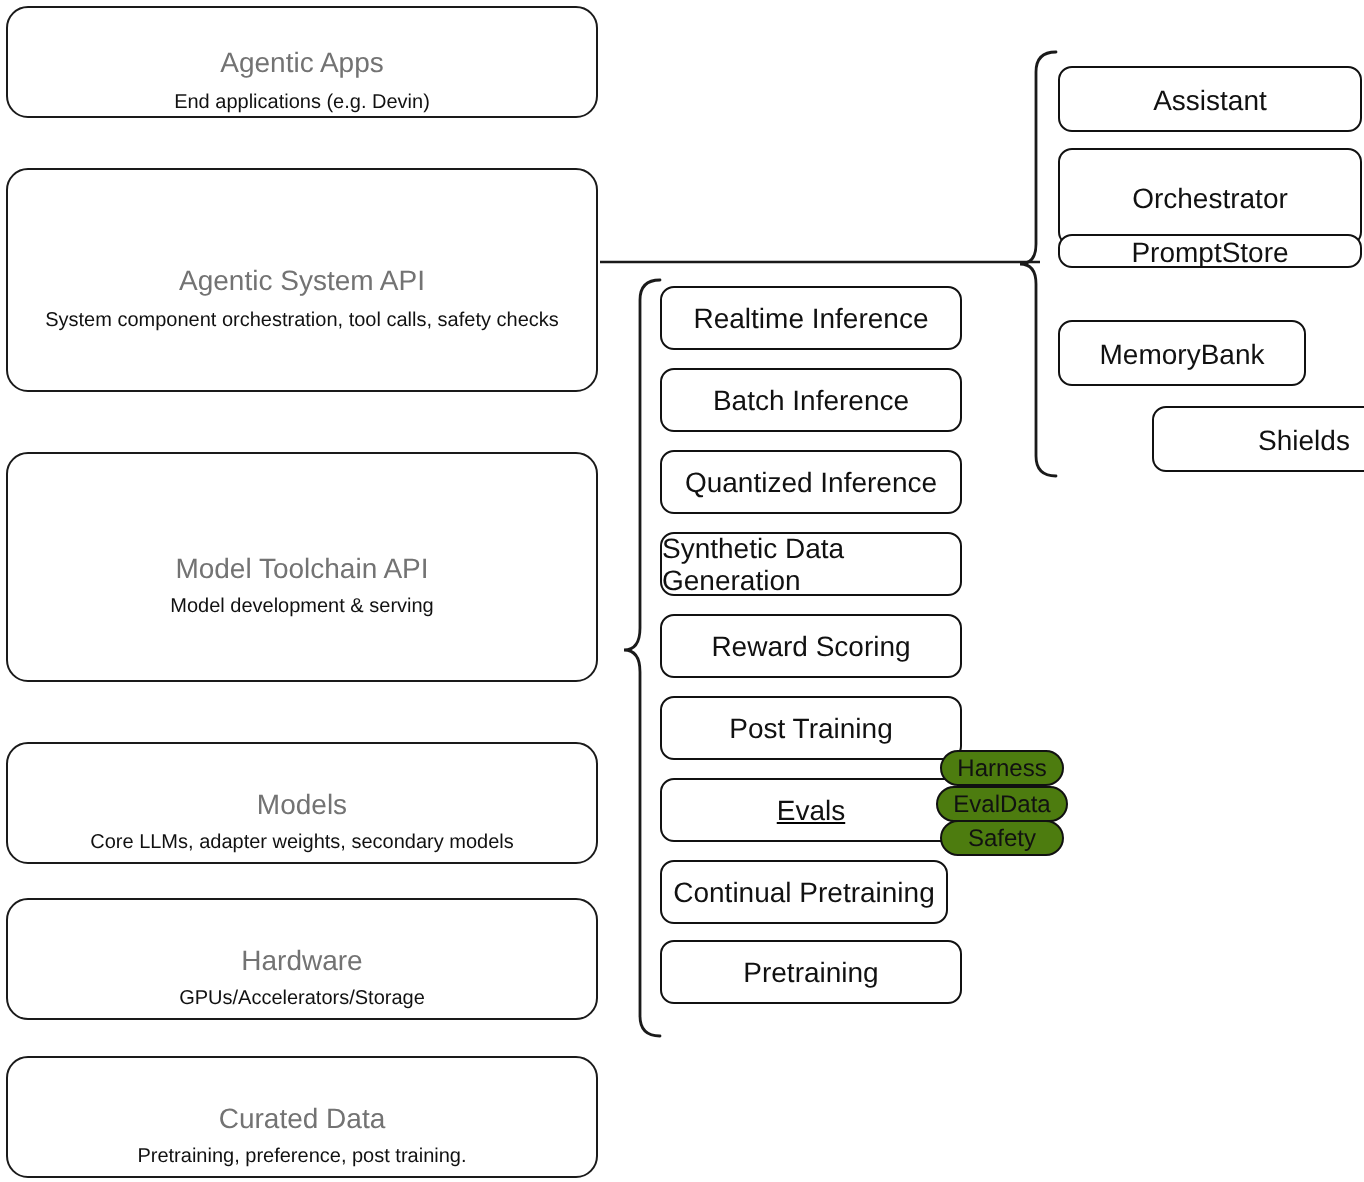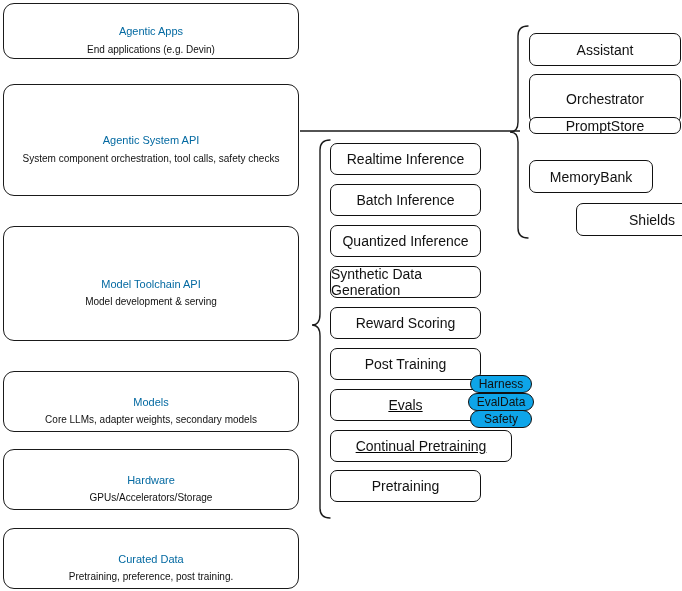--- a/index.html
+++ b/index.html
@@ -21,22 +21,22 @@
     border: 1.3px solid #1a1a1a;
     border-radius: 11px;
     background: #ffffff;
     display: flex;
     flex-direction: column;
     align-items: center;
     justify-content: center;
     text-align: center;
   }
   .box .title {
-    font-size: 11px;
-    color: #0369a1;
+    font-size: 14px;
+    color: #737373;
     line-height: 1.25;
     margin-top: 19px;
   }
   .box .subtitle {
     font-size: 10px;
     color: #111111;
     line-height: 1.3;
     margin-top: 4px;
   }
   .pillbox {
@@ -51,21 +51,21 @@
   }
   .pillbox .label {
     font-size: 14px;
     color: #111111;
   }
   .tag {
     position: absolute;
     box-sizing: border-box;
     border: 1.4px solid #111111;
     border-radius: 11px;
-    background: #0ea5e9;
+    background: #4d7c0f;
     display: flex;
     align-items: center;
     justify-content: center;
   }
   .tag .label {
     font-size: 12px;
     color: #111111;
     white-space: nowrap;
   }
   .brace {
@@ -138,21 +138,21 @@
   </div>
   <div class="pillbox" style="left:330px; top:307px; width:151px; height:32px;">
     <span class="label">Reward Scoring</span>
   </div>
   <div class="pillbox" style="left:330px; top:348px; width:151px; height:32px;">
     <span class="label">Post Training</span>
   </div>
   <div class="pillbox" style="left:330px; top:389px; width:151px; height:32px;text-decoration:underline;">
     <span class="label">Evals</span>
   </div>
-  <div class="pillbox" style="left:330px; top:430px; width:182px; height:32px;text-decoration:underline;">
+  <div class="pillbox" style="left:330px; top:430px; width:144px; height:32px;">
     <span class="label">Continual Pretraining</span>
   </div>
   <div class="pillbox" style="left:330px; top:470px; width:151px; height:32px;">
     <span class="label">Pretraining</span>
   </div>
 
   <div class="tag" style="left:470px; top:375px; width:62px; height:18px; z-index:5;">
     <span class="label">Harness</span>
   </div>
   <div class="tag" style="left:468px; top:393px; width:66px; height:18px; z-index:6;">

